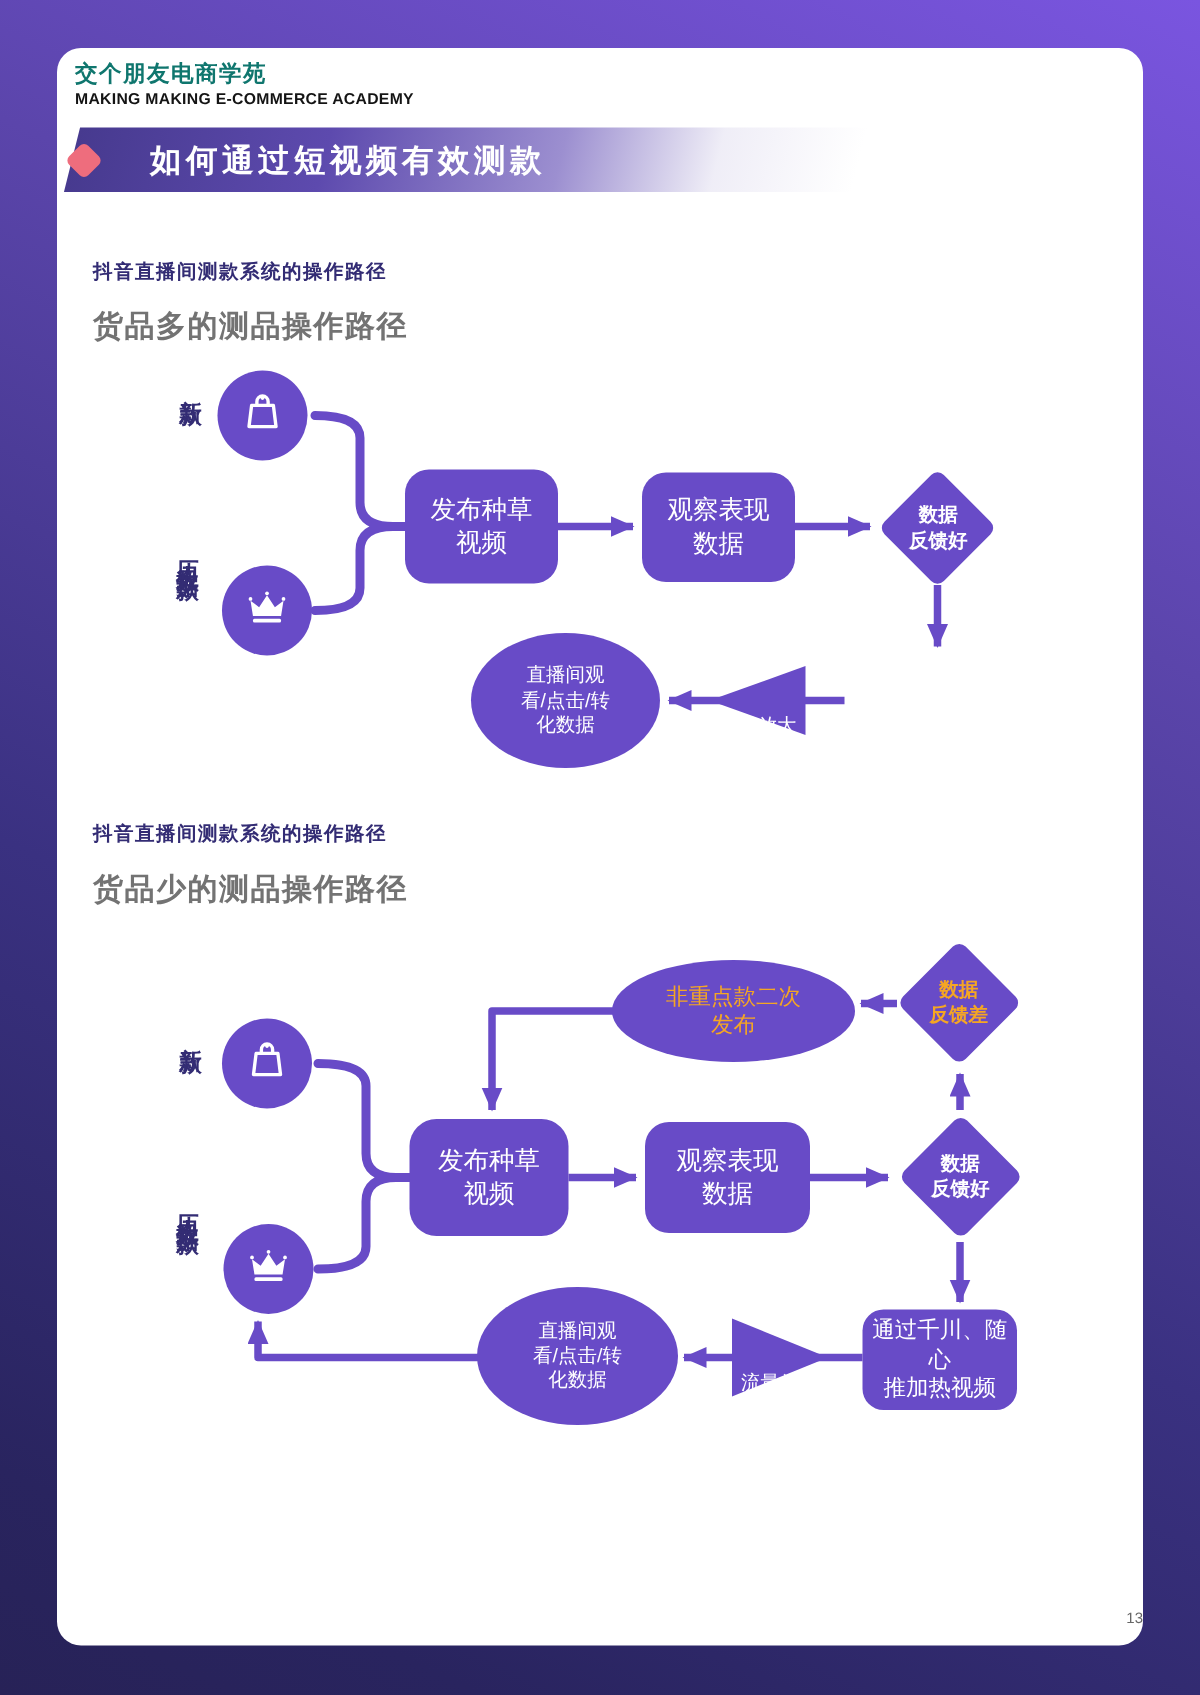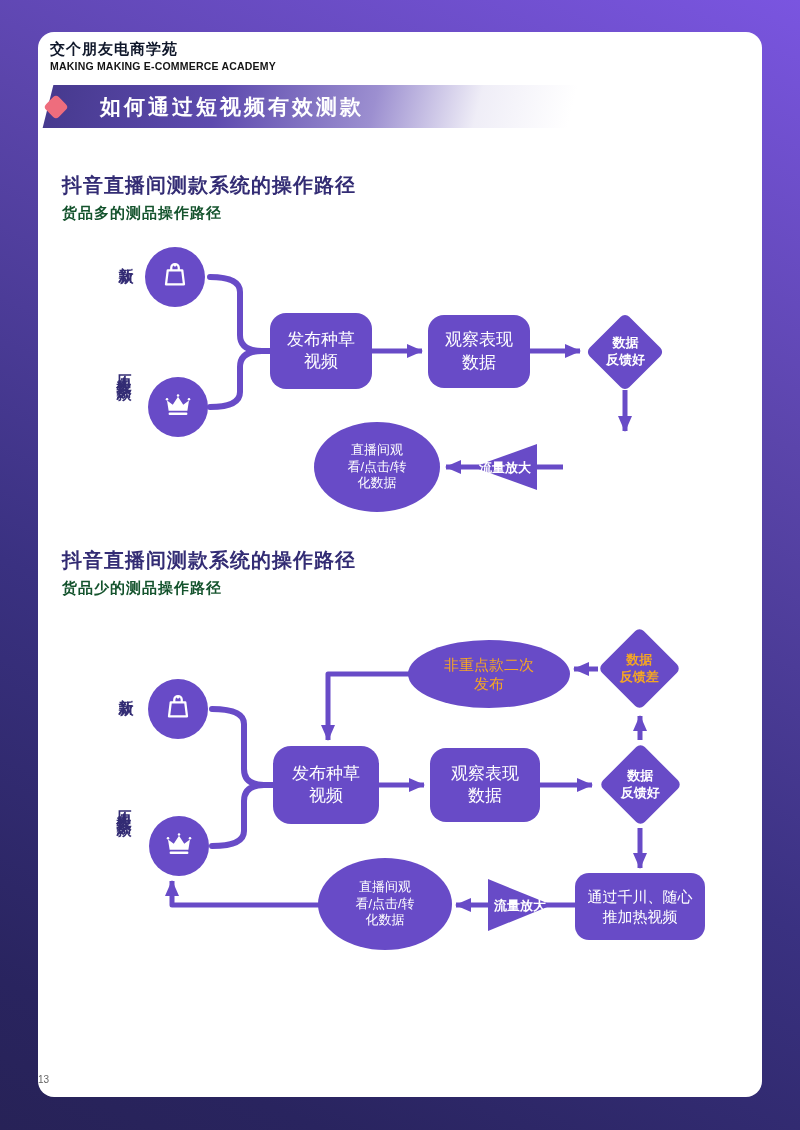--- a/index.html
+++ b/index.html
@@ -2,46 +2,46 @@
 <html><head>
 <meta charset="utf-8">
 <style>
   html,body{margin:0;padding:0;}
   .page{position:relative;width:800px;height:1130px;overflow:hidden;
         font-family:"Liberation Sans","DejaVu Sans",sans-serif;
         background:linear-gradient(205deg,#7A55E0 0%,#5B45AB 30%,#3A3181 62%,#29245F 90%,#272257 100%);}
   .content{position:absolute;left:38px;top:32px;width:724px;height:1065px;
            background:#fff;border-radius:16px;overflow:hidden;}
   .abs{position:absolute;}
-  .brand-cn{font-size:15px;font-weight:bold;color:#0f172a;letter-spacing:1px;}
+  .brand-cn{font-size:15px;font-weight:bold;color:#0f766e;letter-spacing:1px;}
   .brand-en{font-size:10.5px;font-weight:bold;color:#141414;letter-spacing:.2px;}
   .banner-bg{width:525px;height:43px;transform:skewX(-14deg);
              background:linear-gradient(90deg,#473A8F 0%,#5D4AAE 32%,#9C8FD0 62%,rgba(226,223,240,.55) 82%,rgba(255,255,255,0) 100%);}
   .banner-title{height:43px;display:flex;align-items:center;color:#fff;
                 font-size:21px;font-weight:bold;letter-spacing:3px;z-index:3;}
   .pink-diamond{width:18px;height:18px;background:#EE6D7D;border-radius:4px;
                 transform:rotate(45deg);z-index:4;}
-  .sec-title{font-size:20px;font-weight:bold;color:#332C74;letter-spacing:1px;}
-  .sec-sub{font-size:15px;font-weight:bold;color:#14532d;letter-spacing:1px;}
+  .sec-title{font-size:13px;font-weight:bold;color:#332C74;letter-spacing:1px;}
+  .sec-sub{font-size:20px;font-weight:bold;color:#737373;letter-spacing:1px;}
   .vlabel{writing-mode:vertical-rl;text-orientation:upright;font-size:15px;
           font-weight:bold;color:#332C74;letter-spacing:3px;z-index:2;}
   .circle{background:#684BC7;border-radius:50%;display:flex;align-items:center;
           justify-content:center;z-index:2;}
   .node{background:#684BC7;color:#fff;font-weight:normal;display:flex;align-items:center;
         justify-content:center;text-align:center;white-space:pre-line;line-height:1.3;z-index:2;}
   .box{border-radius:16px;}
   .ellipse{border-radius:50%;}
   .diamond{background:#684BC7;transform:rotate(45deg);border-radius:6px;display:flex;
            align-items:center;justify-content:center;z-index:2;position:absolute;}
   .diamond-inner{transform:rotate(-45deg);color:#fff;font-weight:bold;text-align:center;
                  white-space:pre-line;line-height:1.3;}
   .orange-text{color:#F5A623;}
-  .wedge-label{color:#fff;font-weight:bold;text-align:center;z-index:3;}
+  .wedge-label{color:#fff;font-weight:normal;text-align:center;z-index:3;margin-top:16px;}
   .connectors{position:absolute;left:0;top:0;z-index:1;}
-  .footer-page{width:724px;text-align:left;font-size:10px;color:#666;}
+  .footer-page{width:724px;text-align:right;font-size:10px;color:#666;}
 </style>
 </head>
 <body>
 
 <div class="page">
   <div class="content">
 
     <div class="abs brand-cn" style="left:12px;top:8px;">交个朋友电商学苑</div>
     <div class="abs brand-en" style="left:12px;top:28px;">MAKING MAKING E-COMMERCE ACADEMY</div>
 
@@ -144,21 +144,21 @@
       </span>
     </div>
     <div class="abs node box" style="left:235px;top:714px;width:106px;height:78px;font-size:17px;border-radius:18px;">发布种草
 视频</div>
     <div class="abs node box" style="left:392px;top:716px;width:110px;height:74px;font-size:17px;">观察表现
 数据</div>
     <div class="diamond" style="left:573px;top:723px;width:59px;height:59px;">
       <span class="diamond-inner" style="font-size:13px;">数据
 反馈好</span>
     </div>
-    <div class="abs node box" style="left:537px;top:841px;width:130px;height:67px;font-size:15px;border-radius:14px;">通过千川、随心
+    <div class="abs node box" style="left:537px;top:841px;width:103px;height:67px;font-size:15px;border-radius:14px;">通过千川、随心
 推加热视频</div>
     <div class="abs node ellipse" style="left:280px;top:826px;width:134px;height:92px;font-size:13px;">直播间观
 看/点击/转
 化数据</div>
     <div class="abs wedge-label" style="left:444px;top:865px;width:76px;font-size:13px;">流量放大</div>
 
     <div class="abs footer-page" style="left:0;top:1042px;">13</div>
   </div>
 </div>
 

